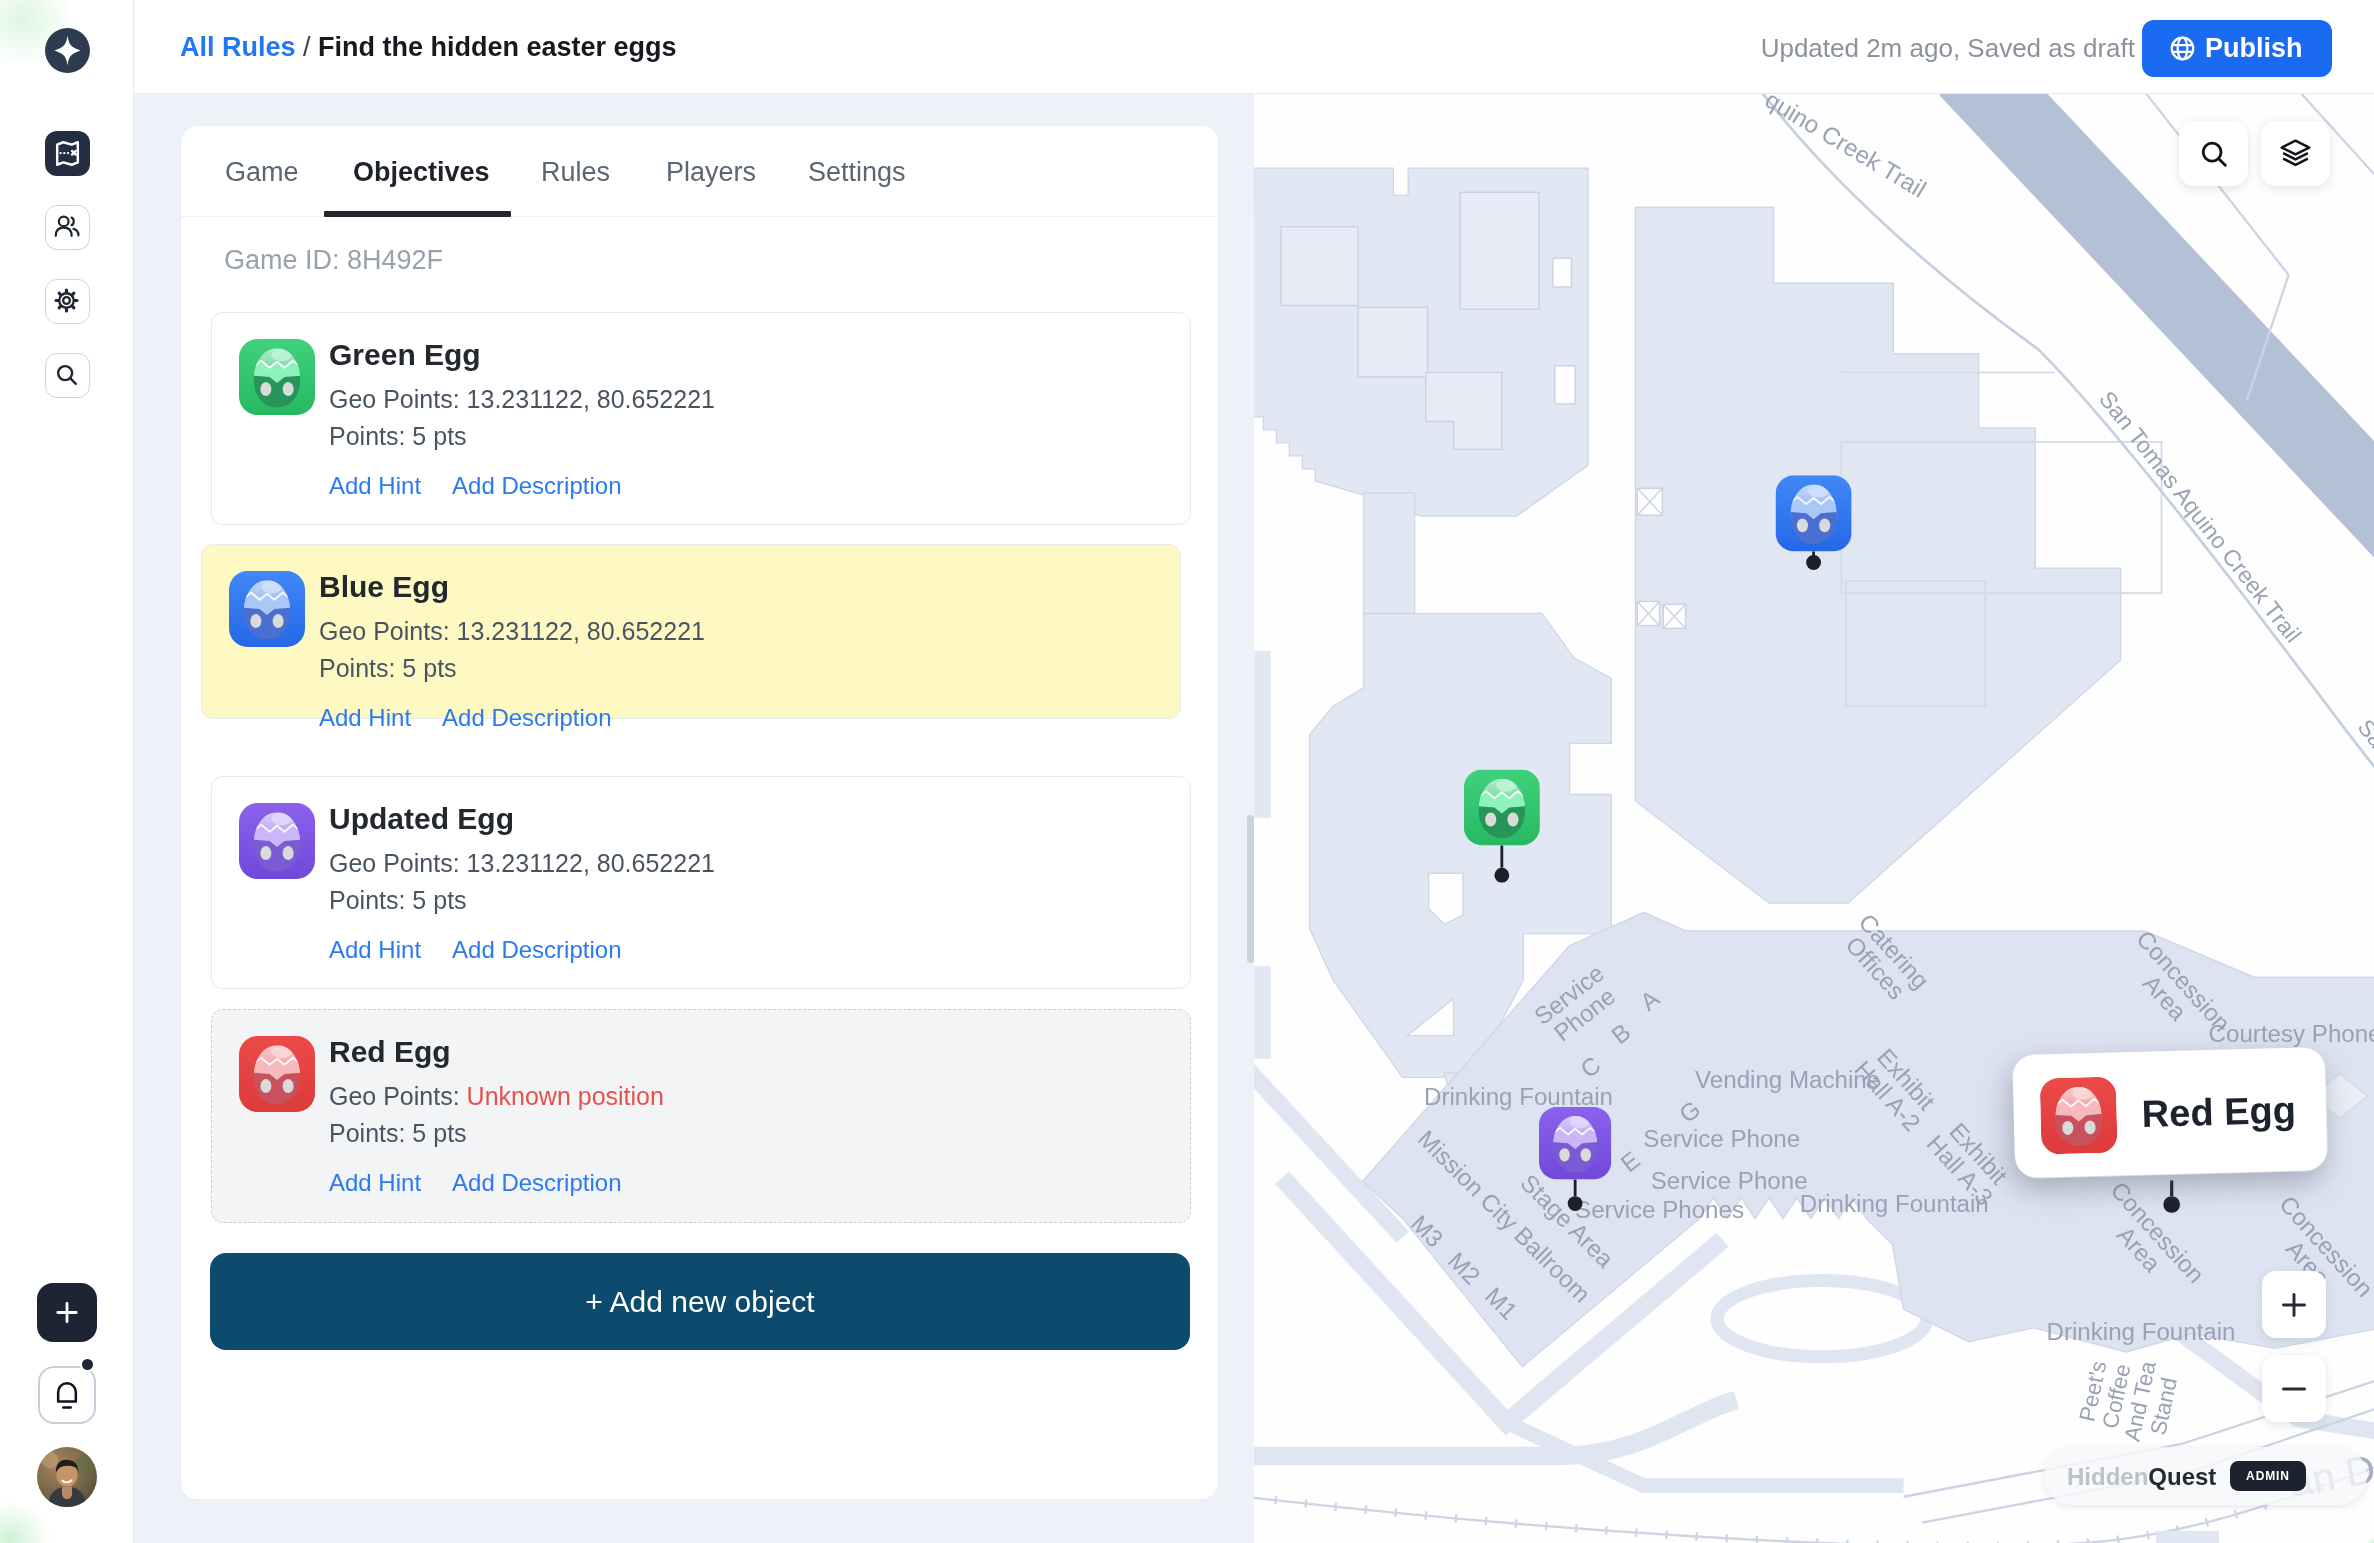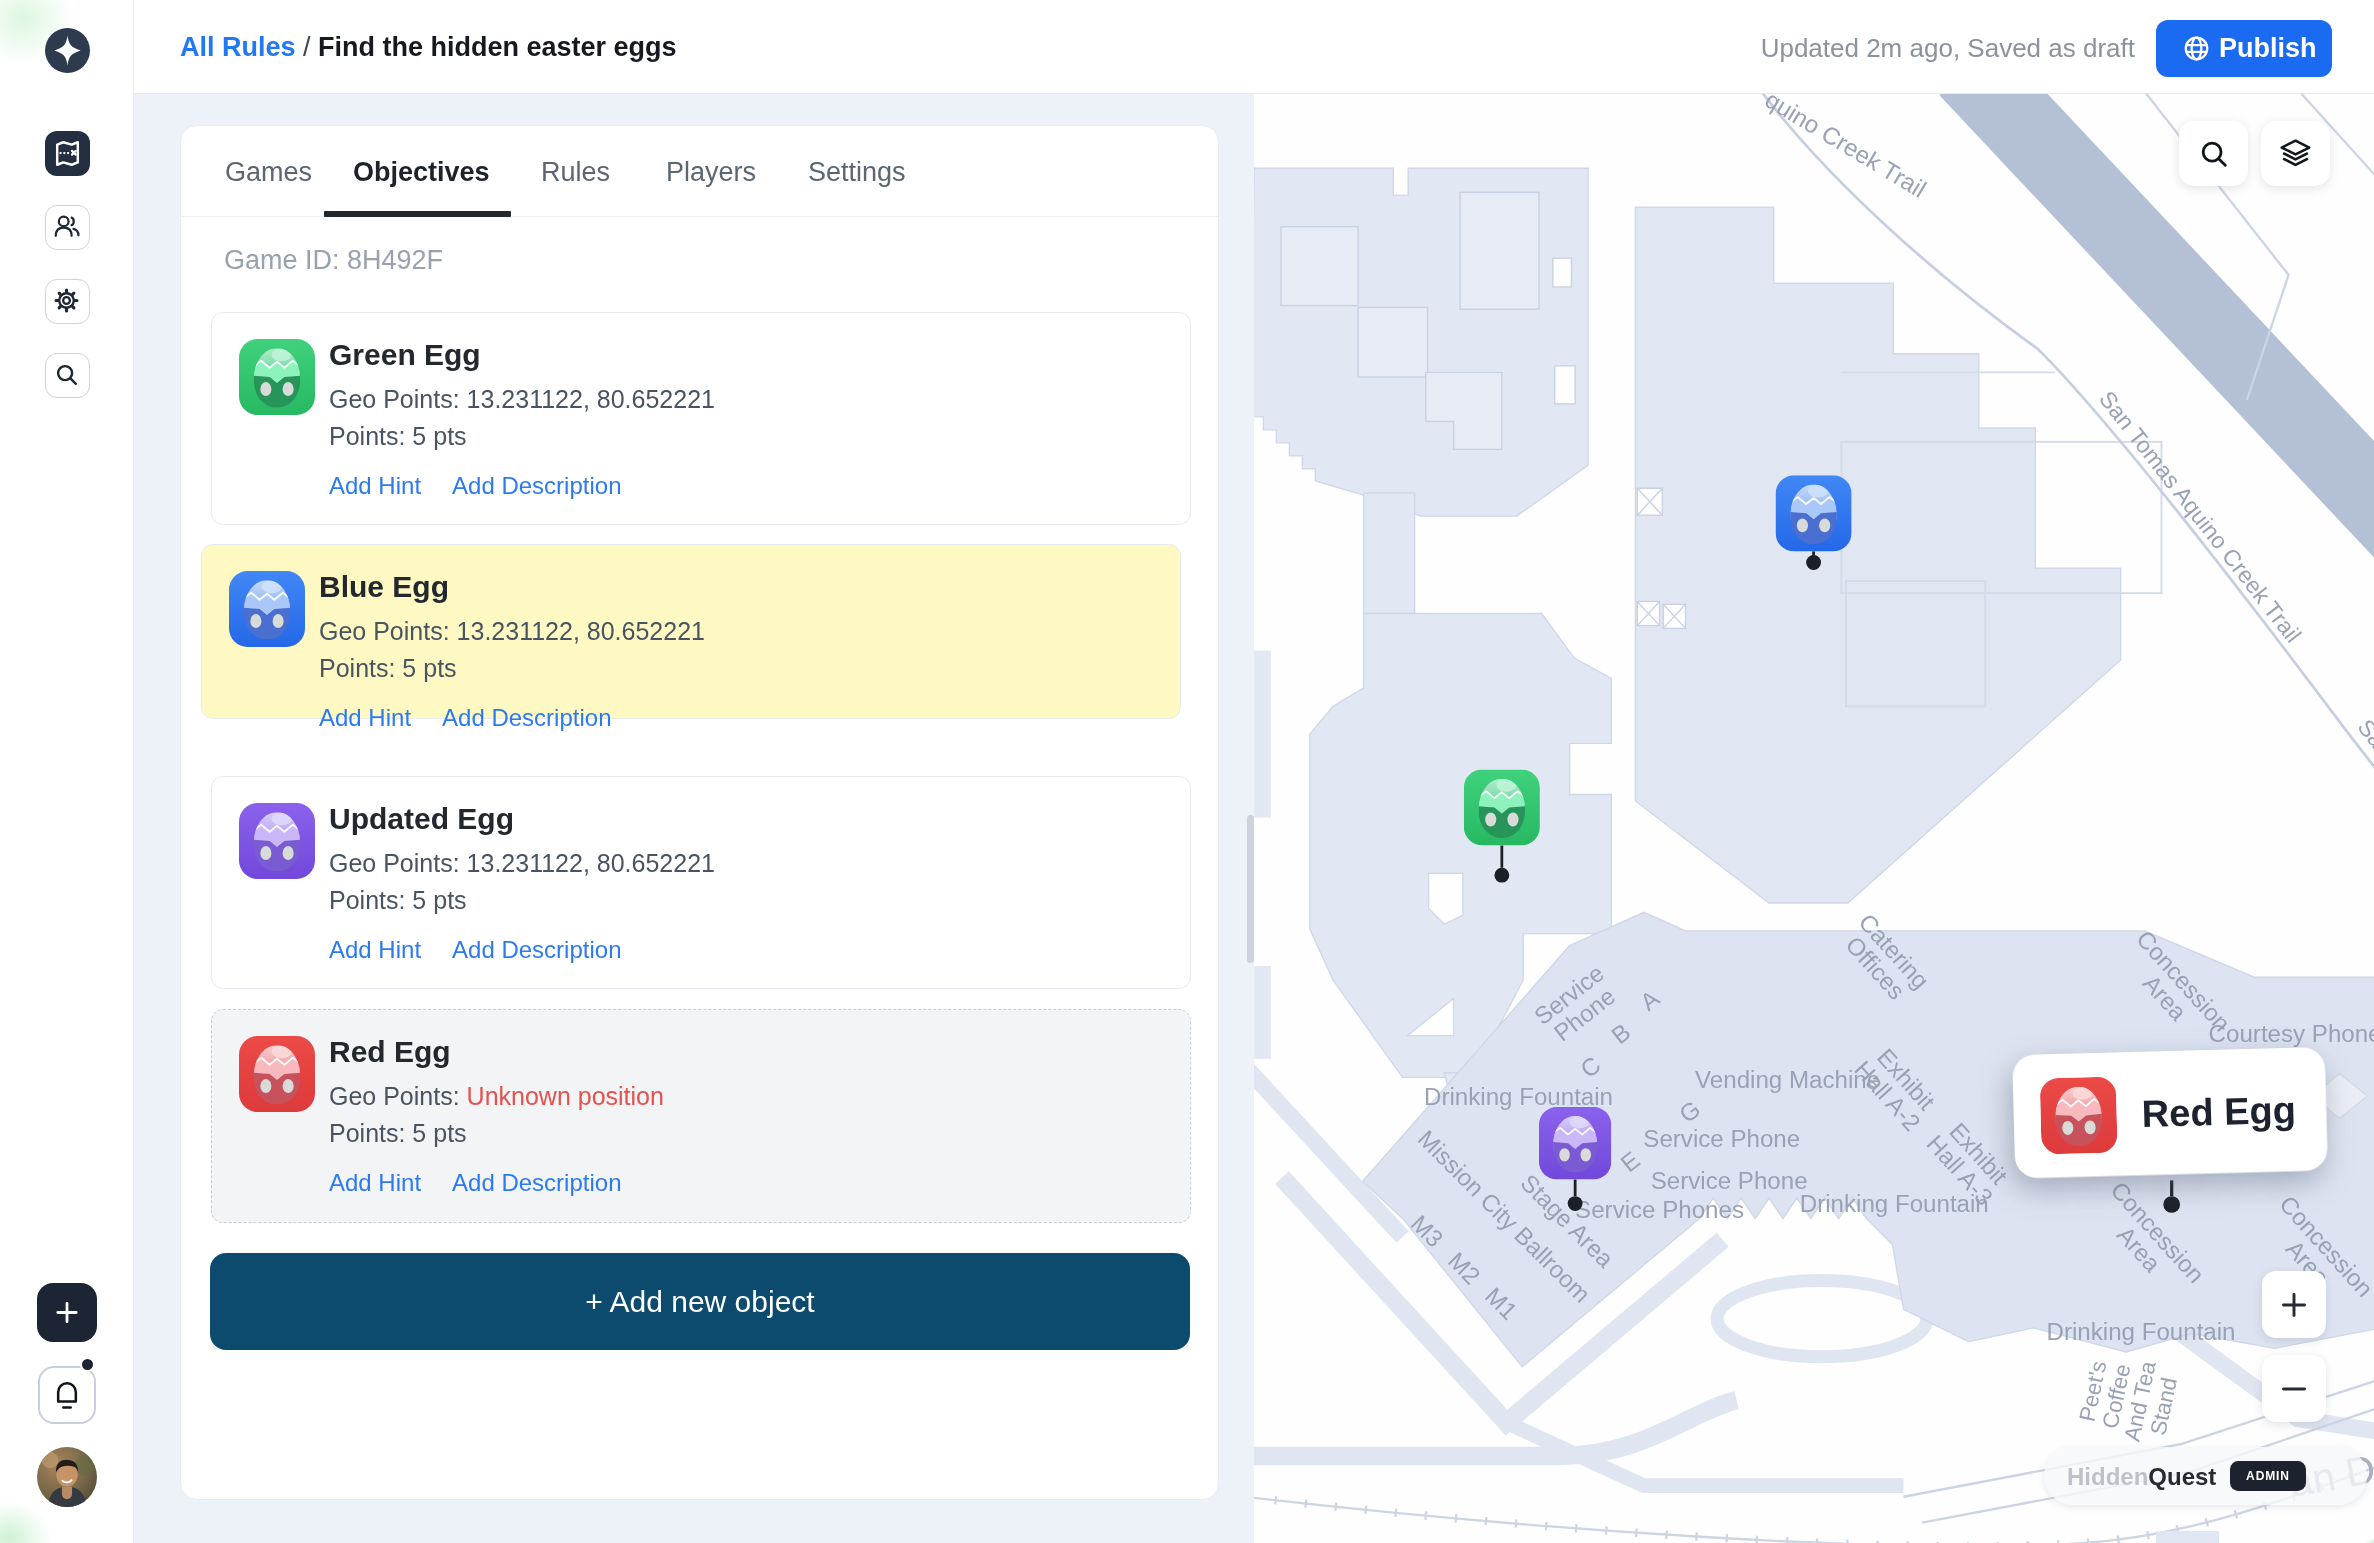--- a/index.html
+++ b/index.html
@@ -190,37 +190,37 @@
 
     <div class="abs" style="left:-32px;top:1501px;width:83px;height:74px;background:radial-gradient(closest-side, rgba(160,228,168,0.5), rgba(160,228,168,0));"></div>
   </div>
 
   <div class="abs" id="header" style="left:134px;top:0;width:2241px;height:94px;background:#fff;border-bottom:0.9px solid #e7eaf0;z-index:4;">
 
     <div class="abs" style="left:46px;top:32px;font-size:27px;font-weight:700;color:#16191f;white-space:nowrap;"><span style="color:#2277f2;">All Rules</span> <span style="font-weight:400;color:#3c434d;">/</span> Find the hidden easter eggs</div>
 
     <div class="abs" style="right:240px;top:33px;font-size:26px;color:#8a929d;white-space:nowrap;">Updated 2m ago, Saved as draft</div>
 
-    <div class="abs" style="right:43px;top:19.5px;width:176px;height:57px;border-radius:12px;background:#1a6bf2;color:#fff;">
+    <div class="abs" style="right:43px;top:19.5px;width:190px;height:57px;border-radius:12px;background:#1a6bf2;color:#fff;">
       <svg class="abs" style="left:26px;top:14px;" width="29" height="29" viewBox="0 0 31 31" fill="none" stroke="#fff" stroke-width="2.4">
         <circle cx="15.5" cy="15.5" r="11.5"></circle>
         <ellipse cx="15.5" cy="15.5" rx="5.2" ry="11.5"></ellipse>
         <path d="M4.5 12 h22 M4.5 19 h22"></path>
       </svg>
       <div class="abs" style="left:63px;top:13px;font-size:27px;font-weight:700;">Publish</div>
     </div>
   </div>
 
   <div class="abs" id="content" style="left:134px;top:94px;width:1121px;height:1450px;background:#edf1f8;z-index:1;">
 
     <div class="abs" style="left:46px;top:31px;width:1039px;height:1375px;background:#fff;border:0.9px solid #e9ecf1;border-radius:16.7px;">
 
       <div class="abs" style="left:0;top:0;width:1037px;height:91px;border-bottom:0.9px solid #eef0f4;"></div>
 
-      <div class="abs" style="left:44px;top:31px;font-size:27px;color:#5b6673;">Games</div>
+      <div class="abs" style="left:44px;top:31px;font-size:27px;color:#5b6673;">Game</div>
 
       <div class="abs" style="left:172px;top:31px;font-size:27px;font-weight:700;color:#1d222b;">Objectives</div>
 
       <div class="abs" style="left:143px;top:85px;width:187px;height:5.6px;background:#23272e;border-radius:0.9px;"></div>
 
       <div class="abs" style="left:360px;top:31px;font-size:27px;color:#5b6673;">Rules</div>
 
       <div class="abs" style="left:485px;top:31px;font-size:27px;color:#5b6673;">Players</div>
 
       <div class="abs" style="left:627px;top:31px;font-size:27px;color:#5b6673;">Settings</div>

